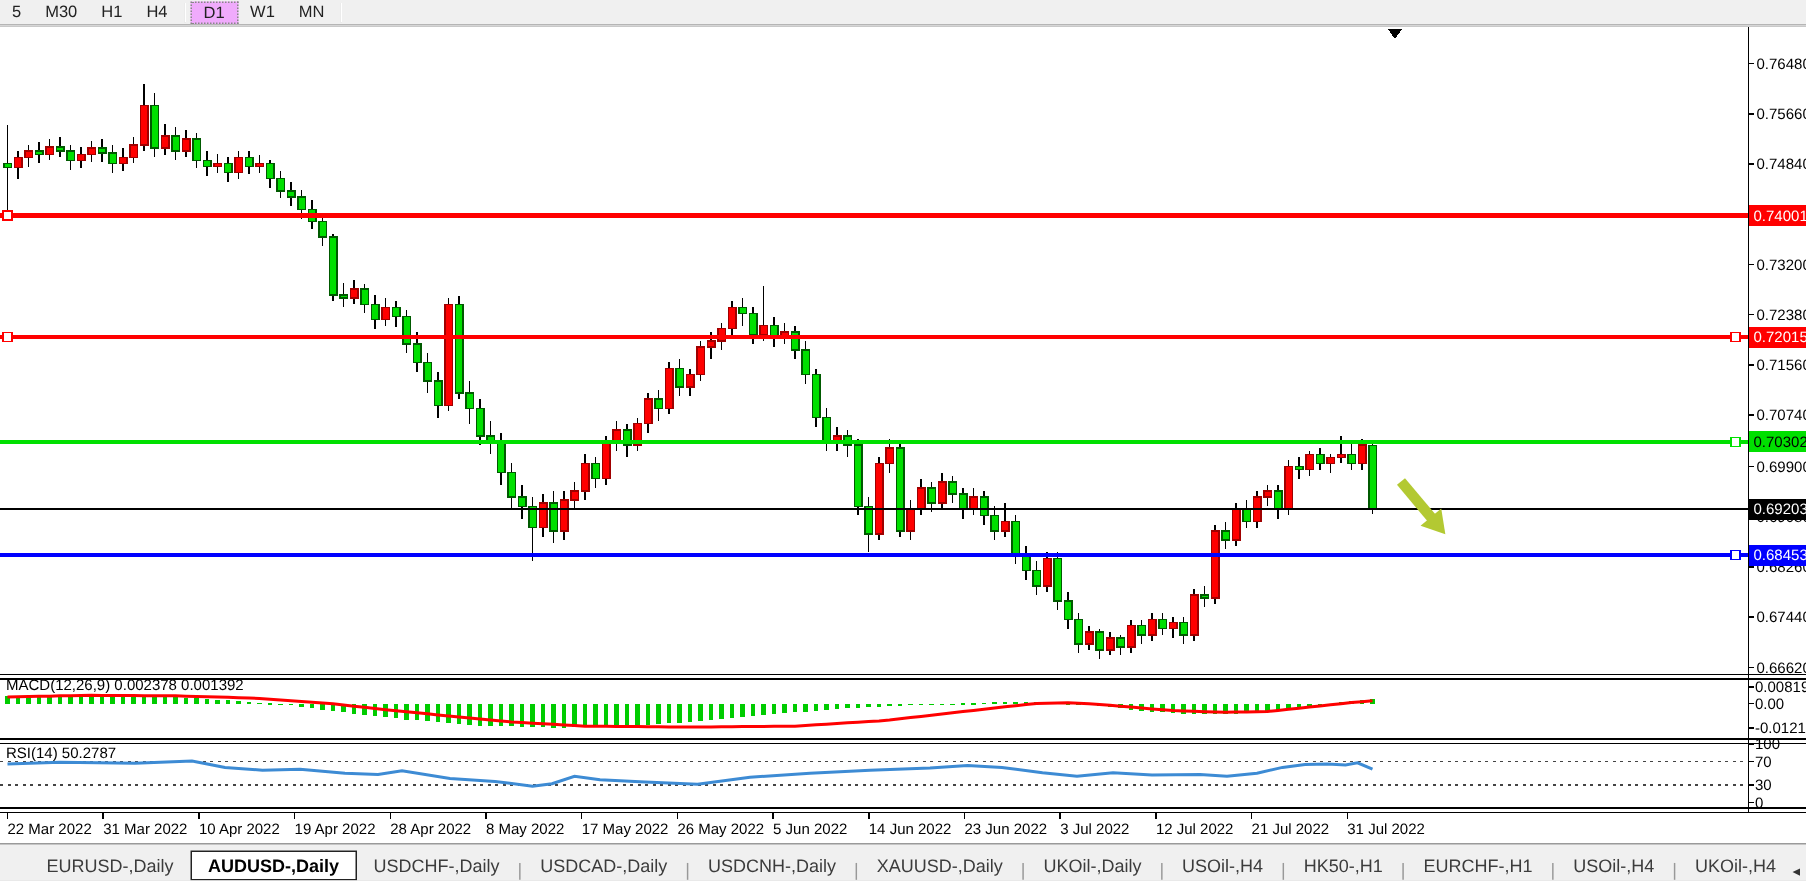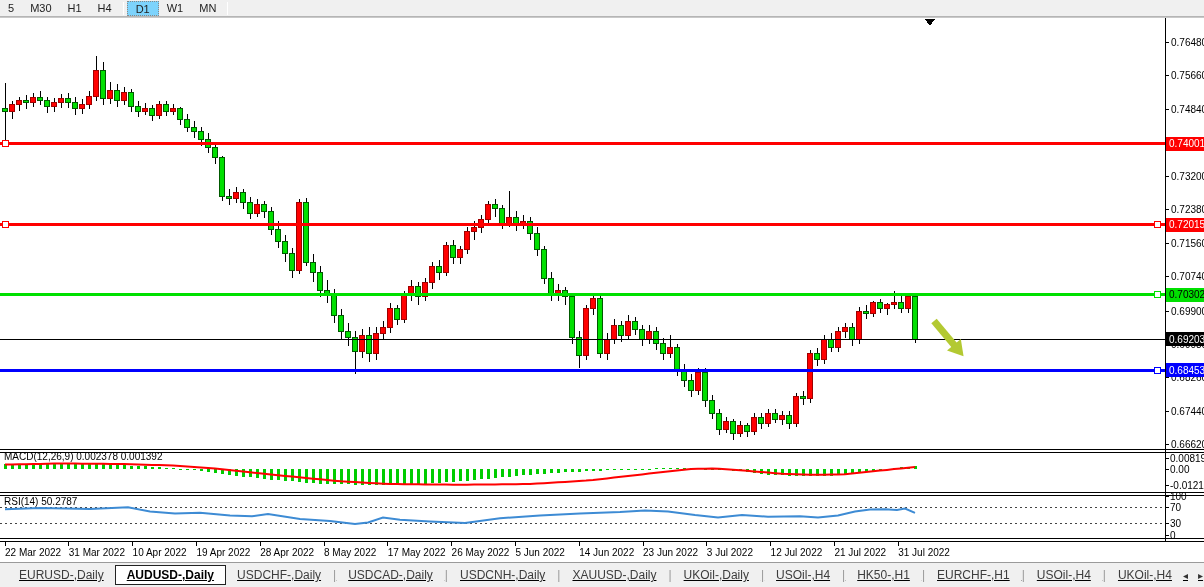--- a/index.html
+++ b/index.html
@@ -3,28 +3,28 @@
 <meta charset="utf-8">
 <style>
   html,body{margin:0;padding:0;background:#d8d8d8;}
   *{box-sizing:border-box;}
   #app{position:relative;width:1204px;height:587px;background:#ffffff;
        font-family:"Liberation Sans",sans-serif;overflow:hidden;}
   
   #toolbar{position:absolute;left:0;top:0;width:1204px;height:17px;background:#f0f0f0;
            border-bottom:1px solid #b5b5b5;display:flex;align-items:center;}
   .tf{font-size:11px;color:#222;padding:0 8px;height:15px;line-height:15px;cursor:default;}
-  .tf.active{background:#7dd3fc;border:1px dotted #888;}
+  .tf.active{background:#f0abfc;border:1px dotted #888;}
   .tbsep{width:1px;height:13px;background:#bbb;border-right:1px solid #fff;margin:0 3px;}
   
   #title-row{position:absolute;left:8px;top:20px;font-size:12px;color:#000;display:flex;gap:6px;align-items:center;}
   #title-row .tri{font-size:9px;}
   
   #tabsbar{position:absolute;left:0;top:562px;width:1204px;height:25px;background:#f0f0f0;
-           border-top:1px solid #9a9a9a;display:flex;align-items:center;padding-left:8px;text-decoration:underline;}
+           border-top:1px solid #9a9a9a;display:flex;align-items:flex-end;padding-left:20px;}
   .tab{font-size:12px;color:#3c3c3c;padding:3px 11px;white-space:nowrap;cursor:default;}
   .tab.active{background:#ffffff;border:1px solid #222;font-weight:bold;color:#000;padding:2px 11px;}
   .tabsep{color:#999;font-size:12px;padding:0 1px;}
   #tab-scroll{margin-left:auto;margin-right:10px;display:flex;gap:10px;font-size:10px;color:#333;}
   svg text{font-family:"Liberation Sans",sans-serif;}
 </style>
 </head>
 <body>
 
 <div id="app">

